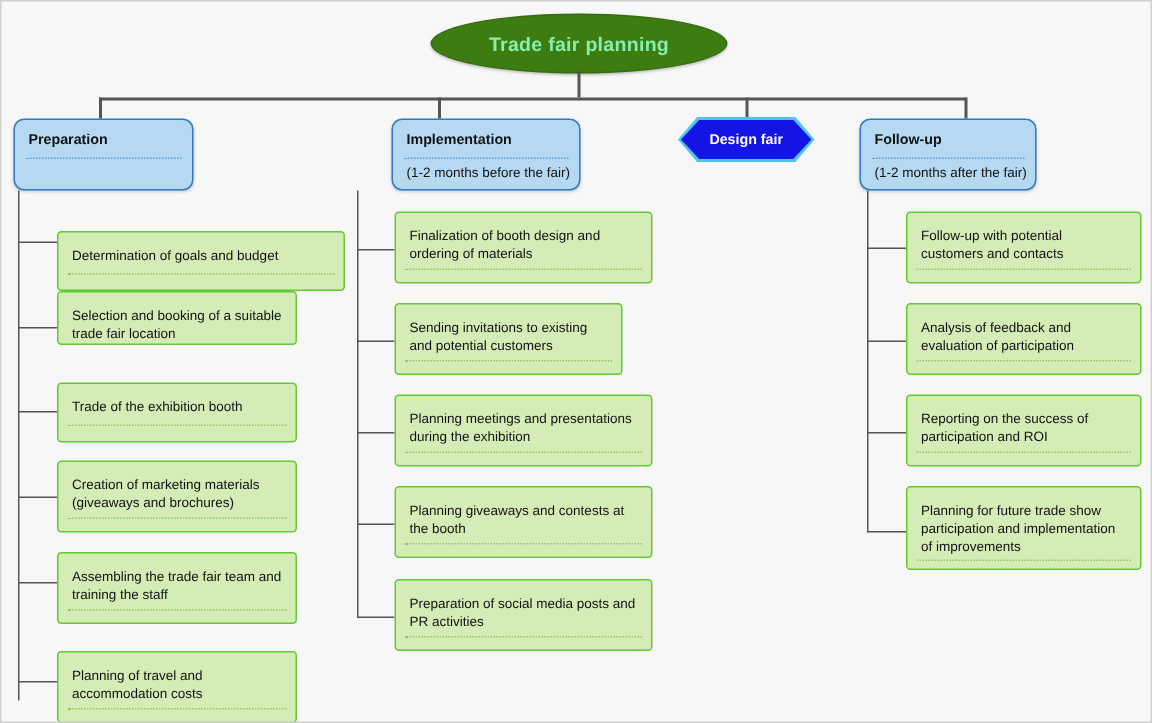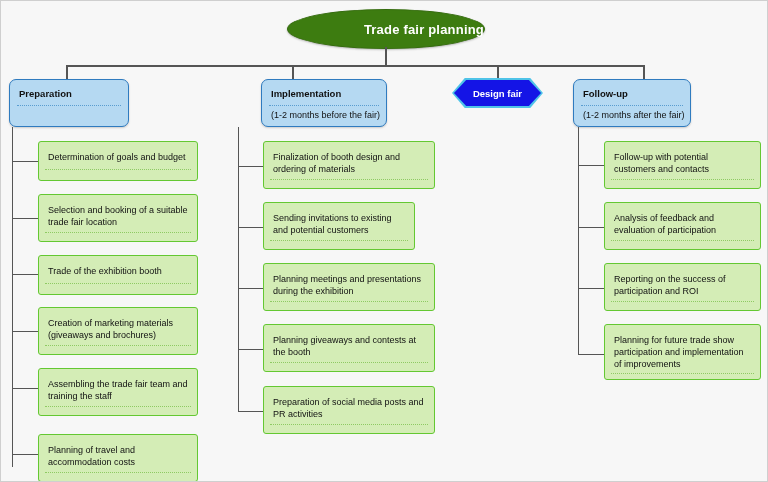--- a/index.html
+++ b/index.html
@@ -25,25 +25,25 @@
     background: #555555;
   }
   .conn-h { height: 1px; }
   .conn-v { width: 1px; }
 
   
   .root-node {
     position: absolute;
     display: flex;
     align-items: center;
-    justify-content: flex-end;
+    justify-content: center;
     background: #3d7c10;
     border: 1px solid #356c0e;
     border-radius: 50%;
-    color: #ffffff;
+    color: #86efac;
     font-size: 13px;
     font-weight: bold;
     letter-spacing: .2px;
     box-shadow: 0 1px 2px rgba(0,0,0,.25);
   }
 
   
   .phase-box {
     position: absolute;
     background: #b5d9f2;
@@ -160,25 +160,25 @@
   </div>
 
   <div class="conn conn-v" style="left:11px; top:126px; width:1px; height:340px;"></div>
   <div class="conn conn-h" style="left:11px; top:160px; width:26px;"></div>
   <div class="conn conn-h" style="left:11px; top:217px; width:26px;"></div>
   <div class="conn conn-h" style="left:11px; top:273px; width:26px;"></div>
   <div class="conn conn-h" style="left:11px; top:330px; width:26px;"></div>
   <div class="conn conn-h" style="left:11px; top:387px; width:26px;"></div>
   <div class="conn conn-h" style="left:11px; top:453px; width:26px;"></div>
 
-  <div class="task-box" style="left:37px; top:140px; width:160px; height:40px;">
+  <div class="task-box" style="left:37px; top:153px; width:192px; height:40px;">
     <div class="task-text">Determination of goals and budget</div>
     <div class="task-rule" style="top:27px;"></div>
   </div>
-  <div class="task-box" style="left:37px; top:193px; width:160px; height:48px;">
+  <div class="task-box" style="left:37px; top:193px; width:160px; height:36px;">
     <div class="task-text">Selection and booking of a suitable trade fair location</div>
     <div class="task-rule" style="top:37px;"></div>
   </div>
   <div class="task-box" style="left:37px; top:254px; width:160px; height:40px;">
     <div class="task-text">Trade of the exhibition booth</div>
     <div class="task-rule" style="top:27px;"></div>
   </div>
   <div class="task-box" style="left:37px; top:306px; width:160px; height:48px;">
     <div class="task-text">Creation of marketing materials (giveaways and brochures)</div>
     <div class="task-rule" style="top:37px;"></div>

